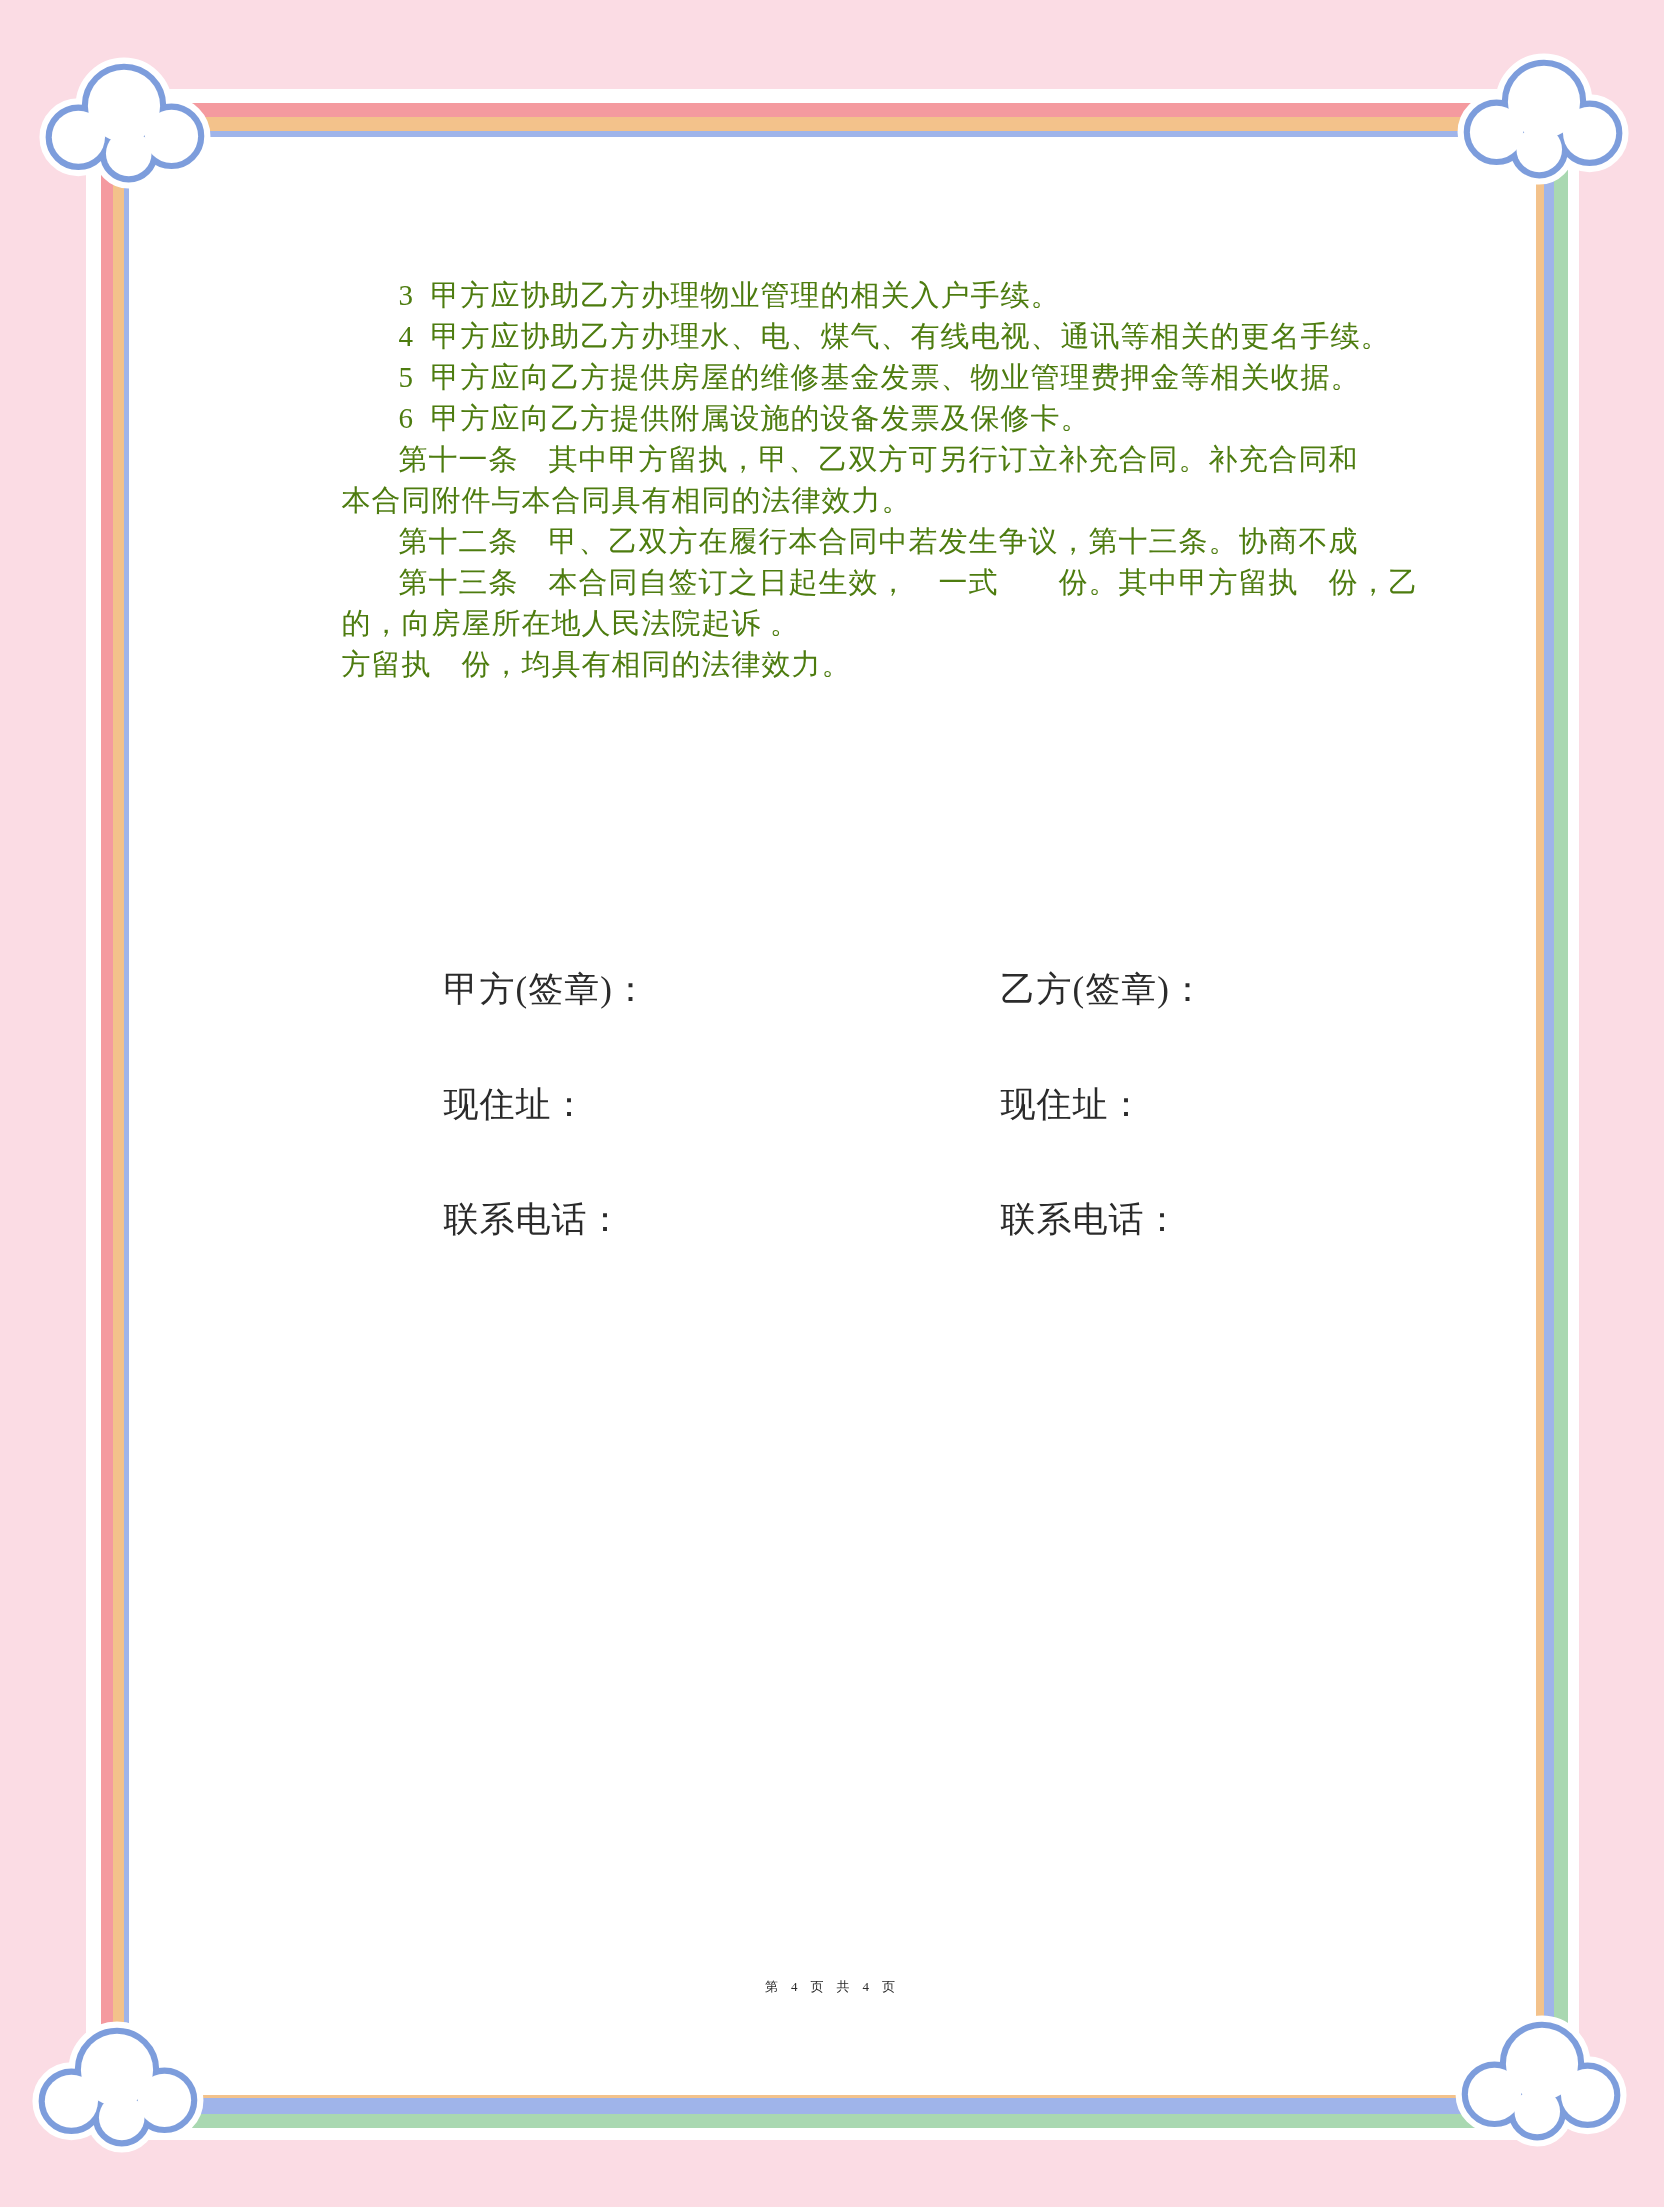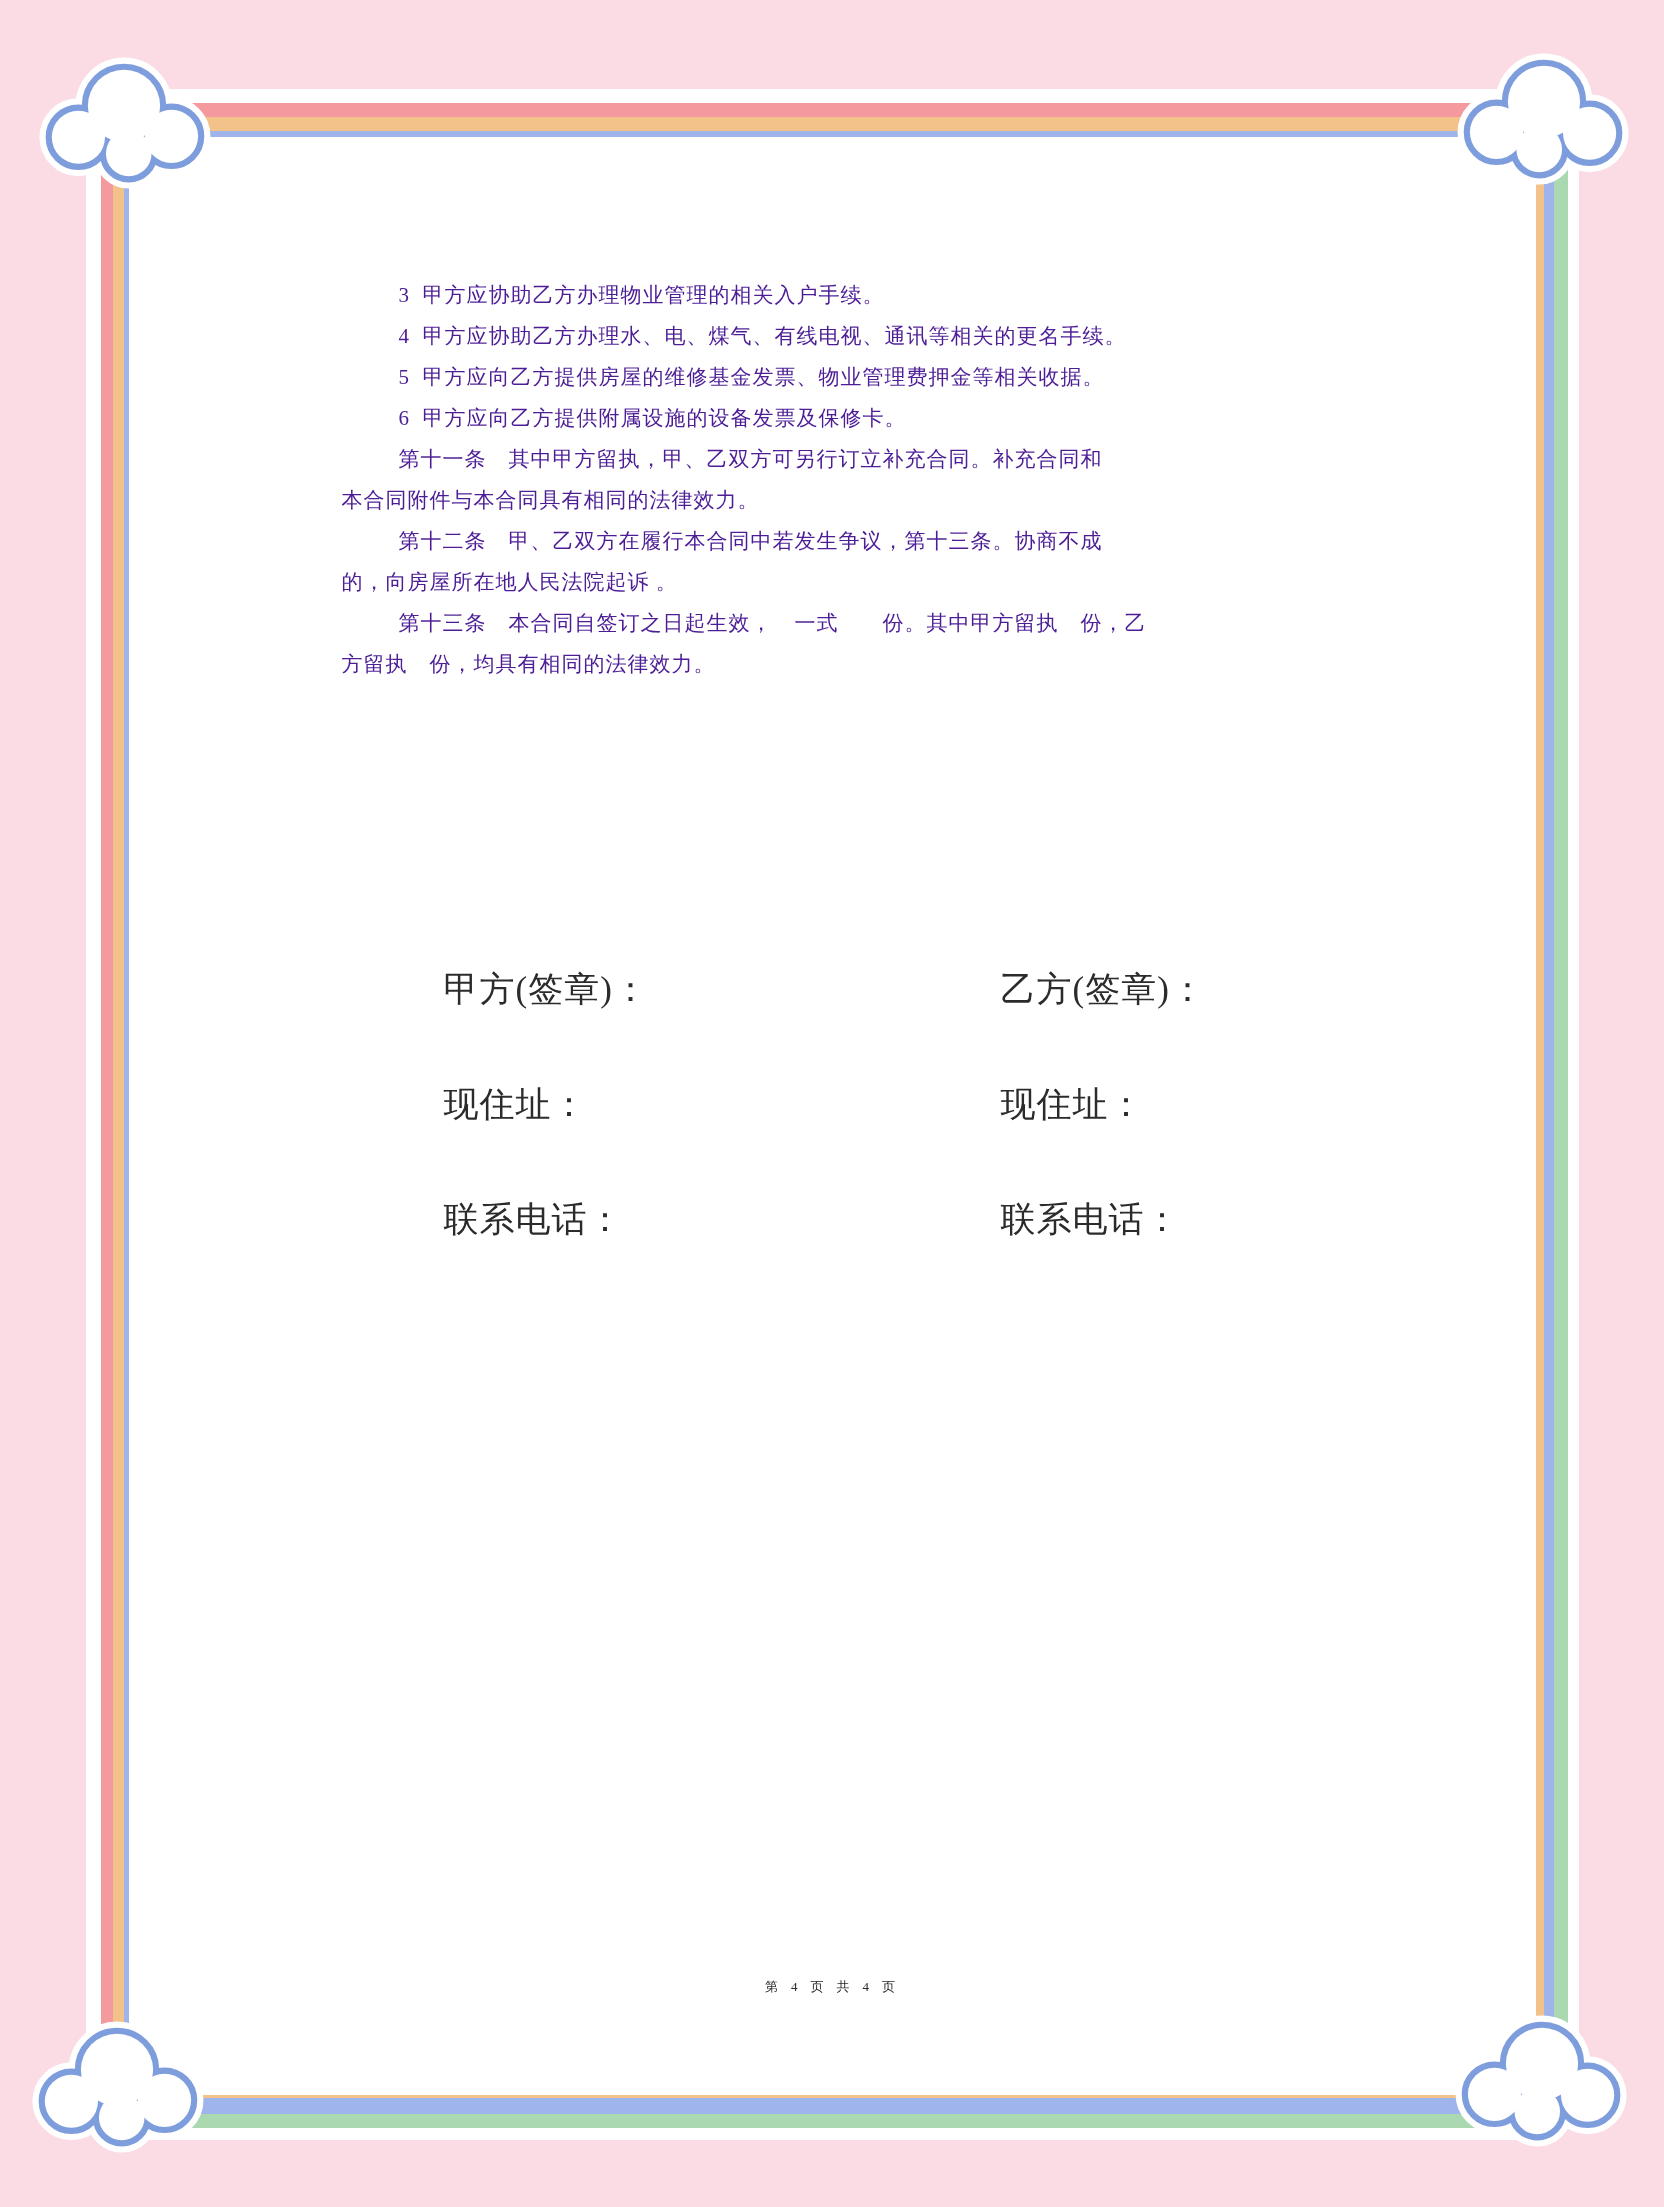--- a/index.html
+++ b/index.html
@@ -39,22 +39,22 @@
   
   .cloud { position:absolute; width:190px; height:152px; z-index:5; overflow:visible; }
   .c-tl { left:29px;   top:47px; }
   .c-tr { left:1449px; top:43px;   transform:scaleX(-1); }
   .c-bl { left:21.5px;   top:2011px; }
   .c-br { left:1447px; top:2005px; transform:scaleX(-1); }
 
   
   .doc-body { position:absolute; left:213px; top:138px; width:1151px; }
   .doc-line {
-    font-size:21px; line-height:41px; letter-spacing:1px;
-    color:#4c1d95; white-space:pre;font-family:Liberation Serif, serif;
+    font-size:29px; line-height:41px; letter-spacing:1px;
+    color:#4d7c0f; white-space:pre;font-family:Liberation Serif, serif;
   }
   .doc-line.indent { padding-left:57px; }
 
   .sig-block { position:absolute; left:315px; top:829px; width:1073px; }
   .sig-row { height:115px; font-size:35px; letter-spacing:1px; color:#2b2b2b; white-space:pre; }
   .sig-cell-left { display:inline-block; width:557px; }
   .sig-cell-right { display:inline-block; }
 
   .doc-footer {
     position:absolute; left:0; right:0; top:1841px;
@@ -73,22 +73,22 @@
           <div class="content">
 
             <div class="doc-body">
                 <div class="doc-line indent">3  甲方应协助乙方办理物业管理的相关入户手续。</div>
                 <div class="doc-line indent">4  甲方应协助乙方办理水、电、煤气、有线电视、通讯等相关的更名手续。</div>
                 <div class="doc-line indent">5  甲方应向乙方提供房屋的维修基金发票、物业管理费押金等相关收据。</div>
                 <div class="doc-line indent">6  甲方应向乙方提供附属设施的设备发票及保修卡。</div>
                 <div class="doc-line indent">第十一条　其中甲方留执，甲、乙双方可另行订立补充合同。补充合同和</div>
                 <div class="doc-line">本合同附件与本合同具有相同的法律效力。</div>
                 <div class="doc-line indent">第十二条　甲、乙双方在履行本合同中若发生争议，第十三条。协商不成</div>
+                <div class="doc-line indent">第十三条　本合同自签订之日起生效，　一式　　份。其中甲方留执　份，乙</div>
                 <div class="doc-line">的，向房屋所在地人民法院起诉 。</div>
-                <div class="doc-line indent">第十三条　本合同自签订之日起生效，　一式　　份。其中甲方留执　份，乙</div>
                 <div class="doc-line">方留执　份，均具有相同的法律效力。</div>
               </div>
 
             <div class="sig-block">
                 <div class="sig-row"><span class="sig-cell-left">甲方(签章)：</span><span class="sig-cell-right">乙方(签章)：</span></div>
                 <div class="sig-row"><span class="sig-cell-left">现住址：</span><span class="sig-cell-right">现住址：</span></div>
                 <div class="sig-row"><span class="sig-cell-left">联系电话：</span><span class="sig-cell-right">联系电话：</span></div>
               </div>
 
             <div class="doc-footer">第 4 页 共 4 页</div>

